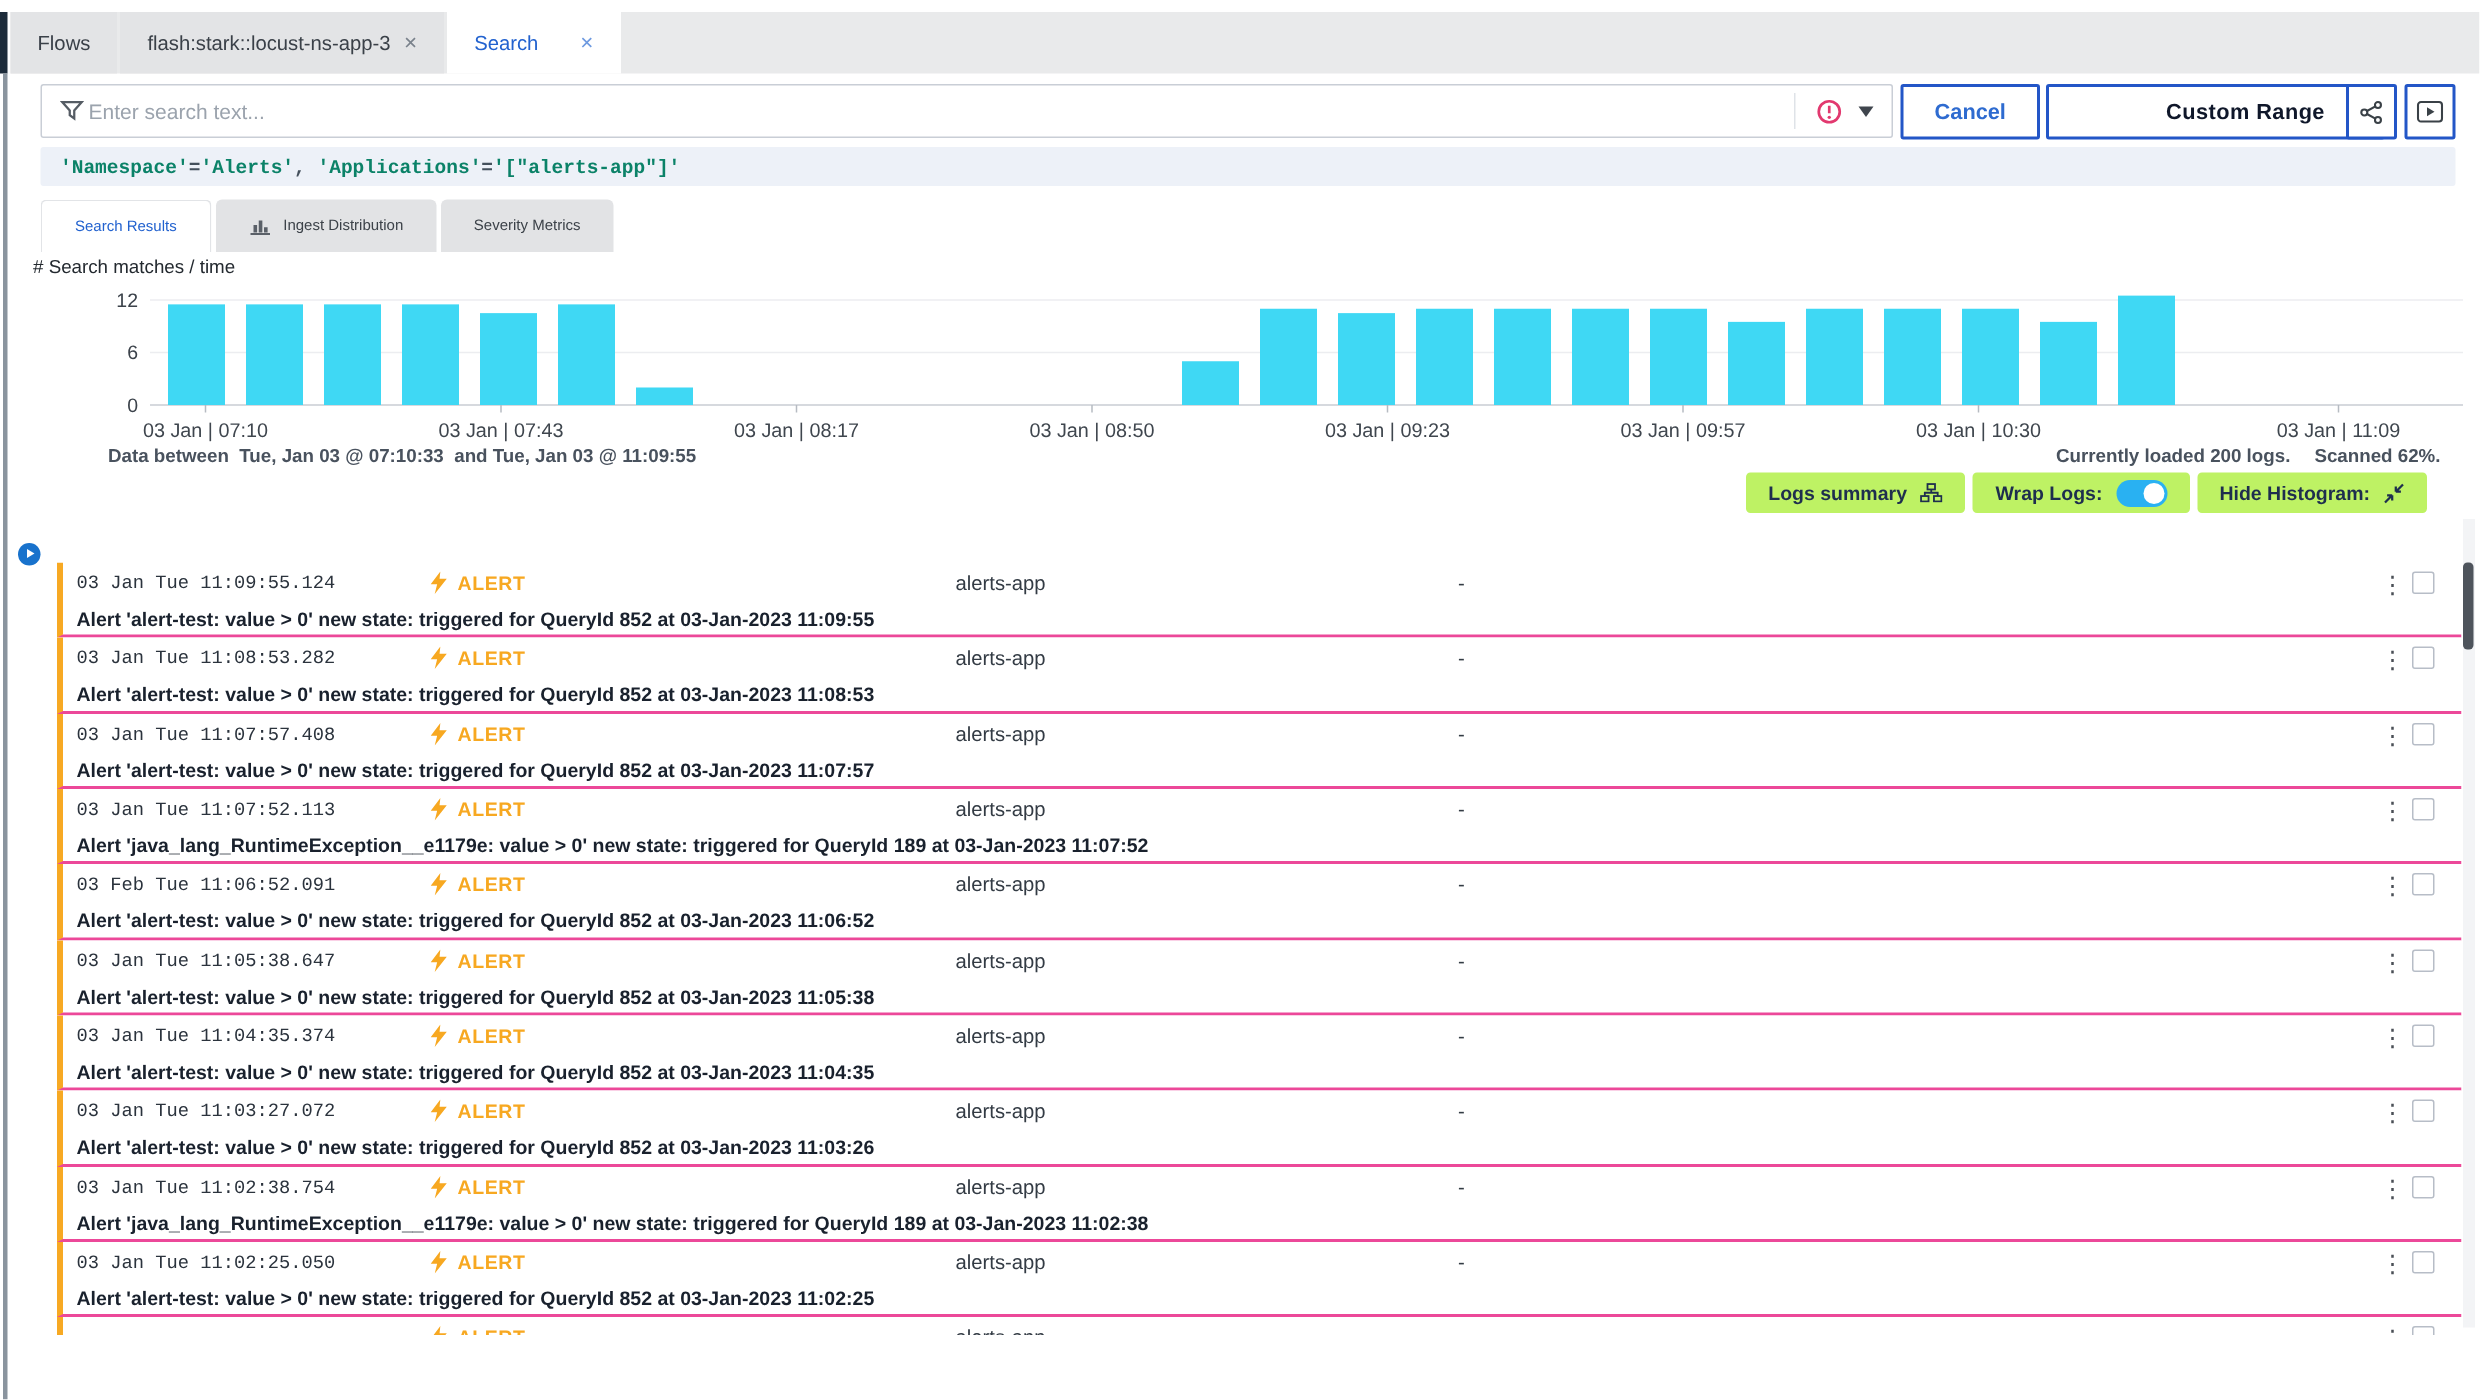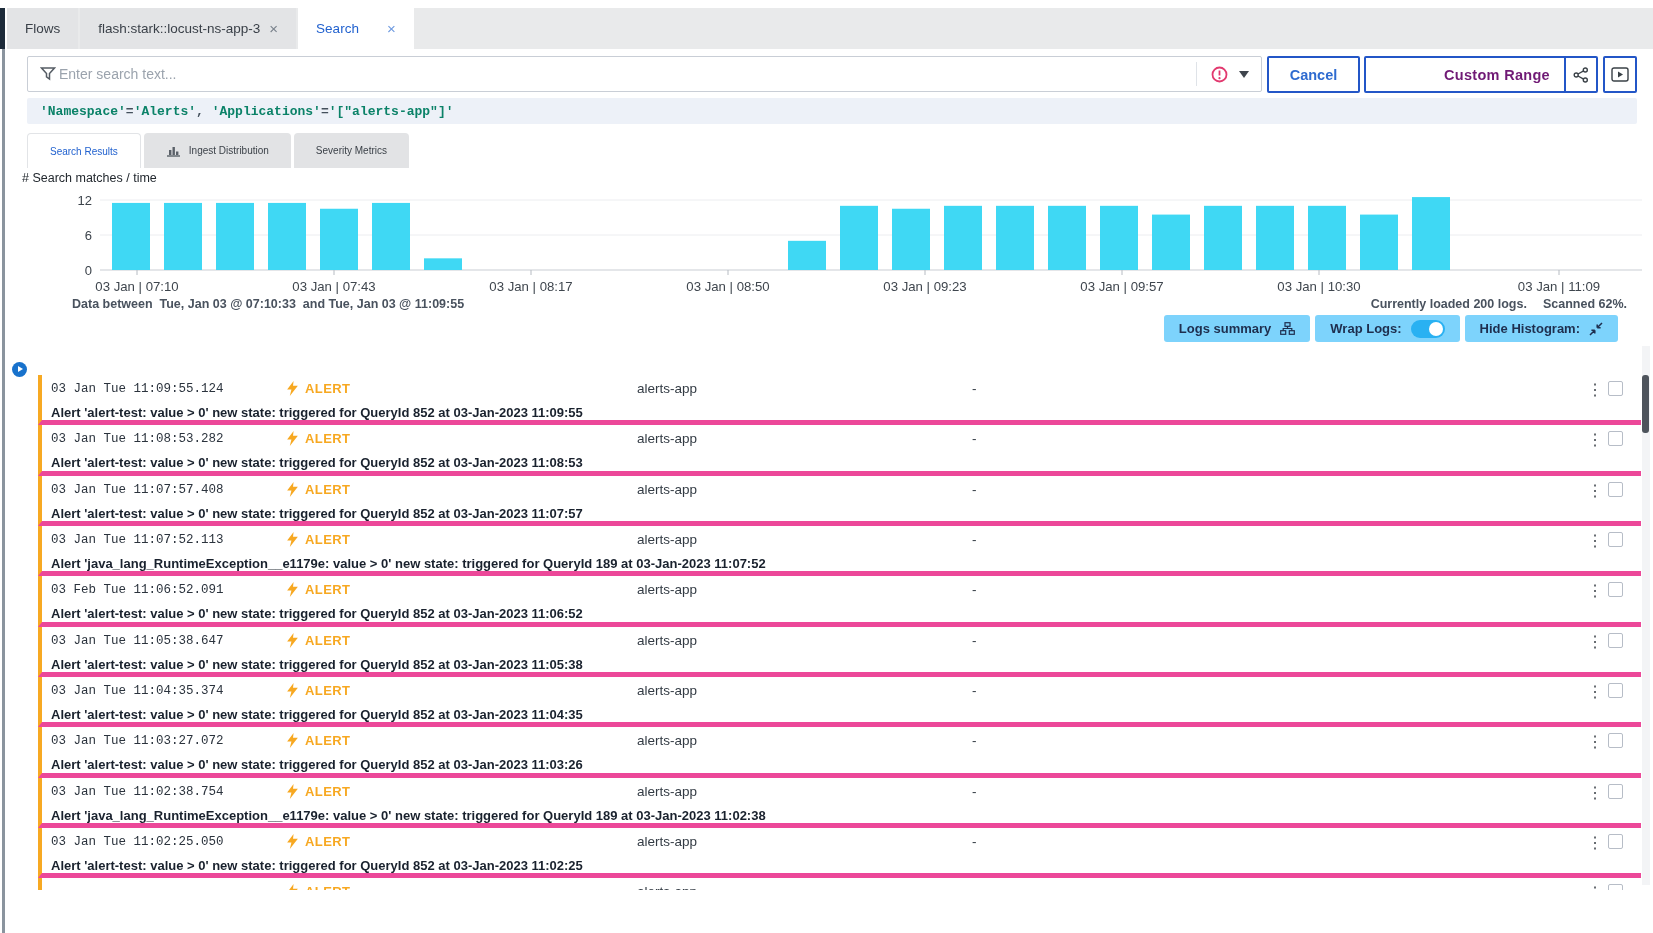--- a/index.html
+++ b/index.html
@@ -24,21 +24,21 @@
   .searchbox { position:absolute; left:27px; top:56px; width:1235px; height:36px; background:#fff;
     border:1px solid #c9ced6; border-radius:2px; display:flex; align-items:center; padding:0 12px; gap:3px; }
   .searchbox input { flex:1; border:none; outline:none; font-size:14px; color:#333; font-family:"Liberation Sans",sans-serif; background:transparent; }
   .searchbox input::placeholder { color:#9ba3ad; }
   .sb-right { display:flex; align-items:center; gap:11px; border-left:1px solid #dfe3e8; padding-left:14px; height:24px; }
   .caret { width:0; height:0; border-left:5.5px solid transparent; border-right:5.5px solid transparent; border-top:7px solid #3f454d; }
   .btn { position:absolute; top:56px; height:37px; background:#fff; border:2px solid #2356c7; border-radius:2px;
     display:flex; align-items:center; justify-content:center; font-size:14.5px; font-weight:600; cursor:pointer;
     font-family:"Liberation Sans",sans-serif; }
   .btn.cancel { left:1267px; width:93px; color:#2e6bd0; }
-  .btn.range  { left:1364px; width:226px; color:#701a75; letter-spacing:.3px;padding-left:40px; }
+  .btn.range  { left:1364px; width:226px; color:#0f172a; letter-spacing:.3px;padding-left:40px; }
   .btn.iconbtn { width:34px; }
   .btn.share { left:1564px; }
   .btn.run   { left:1603px; }
 
   
   .query { position:absolute; left:27px; top:98px; width:1610px; height:26px; background:#edf1f8; border-radius:2px;
     display:flex; align-items:center; padding:0 13px; font-family:"Liberation Mono", monospace; font-weight:700;
     font-size:13px; white-space:pre; }
 
   
@@ -48,37 +48,37 @@
   .rtab.active { background:#fff; color:#2262cf; font-weight:500; border:1px solid #e2e4e7; border-bottom:none; }
 
   .chart-title { position:absolute; left:22px; top:171px; font-size:12.5px; color:#23292f; }
   #hist-svg { position:absolute; left:0; top:186px; }
 
   .hfoot-left { position:absolute; left:72px; top:297px; font-size:12.5px; font-weight:600; color:#49525e; white-space:pre; }
   .hfoot-right { position:absolute; right:26px; top:297px; display:flex; gap:16px; font-size:12.5px; font-weight:600; color:#49525e; }
 
   
   .controls { position:absolute; top:315px; right:35px; height:27px; display:flex; gap:5px; }
-  .ctl { display:flex; align-items:center; gap:9px; padding:0 15px; background:#7dd3fc; border:none; border-radius:3px;
+  .ctl { display:flex; align-items:center; gap:9px; padding:0 15px; background:#bef264; border:none; border-radius:3px;
     font-size:13px; font-weight:700; color:#1e2e4e; cursor:pointer; font-family:"Liberation Sans",sans-serif; }
   .toggle { position:relative; width:34px; height:18px; border-radius:9px; background:#b9c0cc; }
   .toggle.on { background:#29b1f2; }
   .toggle .knob { position:absolute; top:2px; left:2px; width:14px; height:14px; border-radius:50%; background:#fff; }
   .toggle.on .knob { left:auto; right:2px; }
 
   
   .thead { position:absolute; left:38px; top:346px; width:1603px; height:26px; background:#edeff3; border-bottom:1px solid #d9dce1; }
   .thead span { position:absolute; top:0; line-height:26px; font-size:13.5px; font-weight:700; color:#202a38; }
   .th-ts  { left:13px; }  .th-sev { left:269px; } .th-app { left:598px; } .th-proc { left:935px; }
   .th-dl  { position:absolute; left:1546px; top:5px; cursor:pointer; }
   .cb { display:inline-block; width:15px; height:15px; background:#fff; border:1.5px solid #b7bdc7; border-radius:2px; }
   .th-cb { position:absolute; left:1573px; top:5px; }
 
   .rows { position:absolute; left:38px; top:375px; width:1603px; height:515px; overflow:hidden; }
-  .row { position:relative; height:50.33px; border-bottom:5px solid #ec4899; border-left:4px solid #f7a923; background:#fff; }
+  .row { position:relative; height:50.33px; border-bottom:2px solid #ec4899; border-left:4px solid #f7a923; background:#fff; }
   .row .ts   { position:absolute; left:9px;  top:7px; font-family:"Liberation Mono",monospace; font-size:12.5px; color:#2b333d; }
   .row .sev  { position:absolute; left:245px; top:6px; display:flex; align-items:center; gap:7px; }
   .row .sevtxt { font-size:13px; font-weight:800; color:#f7a821; letter-spacing:.4px; }
   .row .app  { position:absolute; left:595px; top:6px; font-size:13.5px; color:#333b44; }
   .row .proc { position:absolute; left:930px; top:6px; font-size:13.5px; color:#333b44; }
   .row .kebab{ position:absolute; left:1545px; top:5px; font-size:16px; color:#4a4f56; cursor:pointer; }
   .row .cb   { position:absolute; left:1566px; top:6px; }
   .row .msg  { position:absolute; left:9px; top:30px; font-size:13px; font-weight:700; color:#19212d; white-space:nowrap; }
 
   .scroll-track { position:absolute; left:1642px; top:346px; width:8px; height:539px; background:#f3f4f6; }

